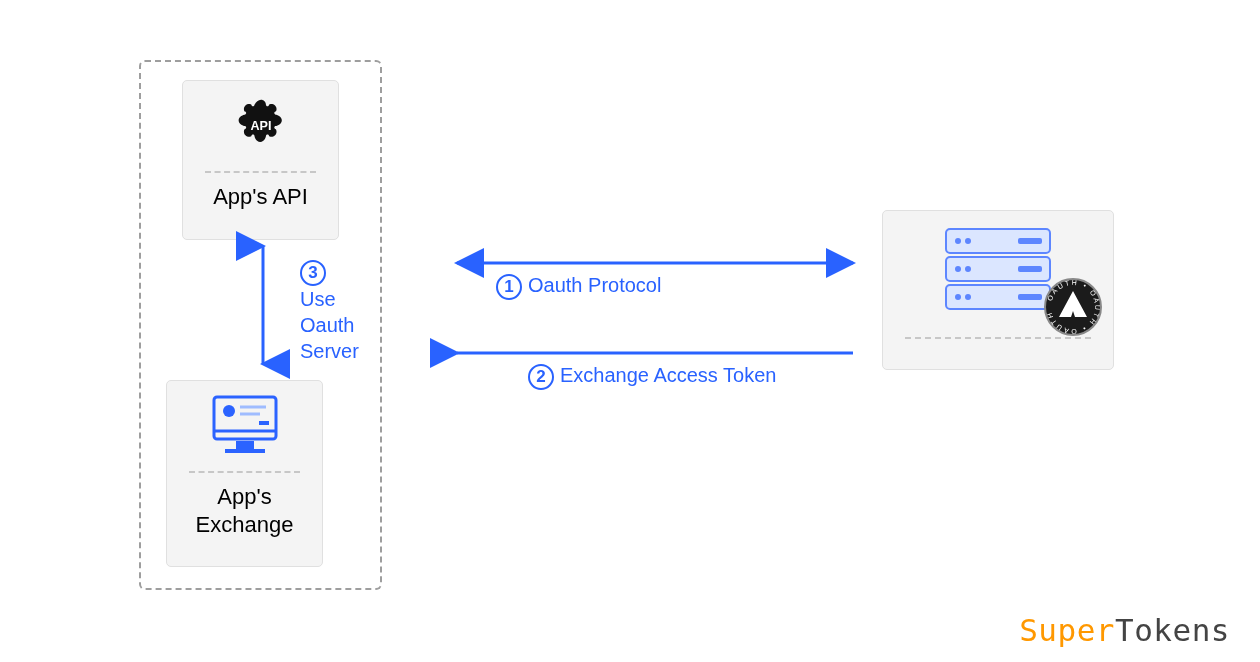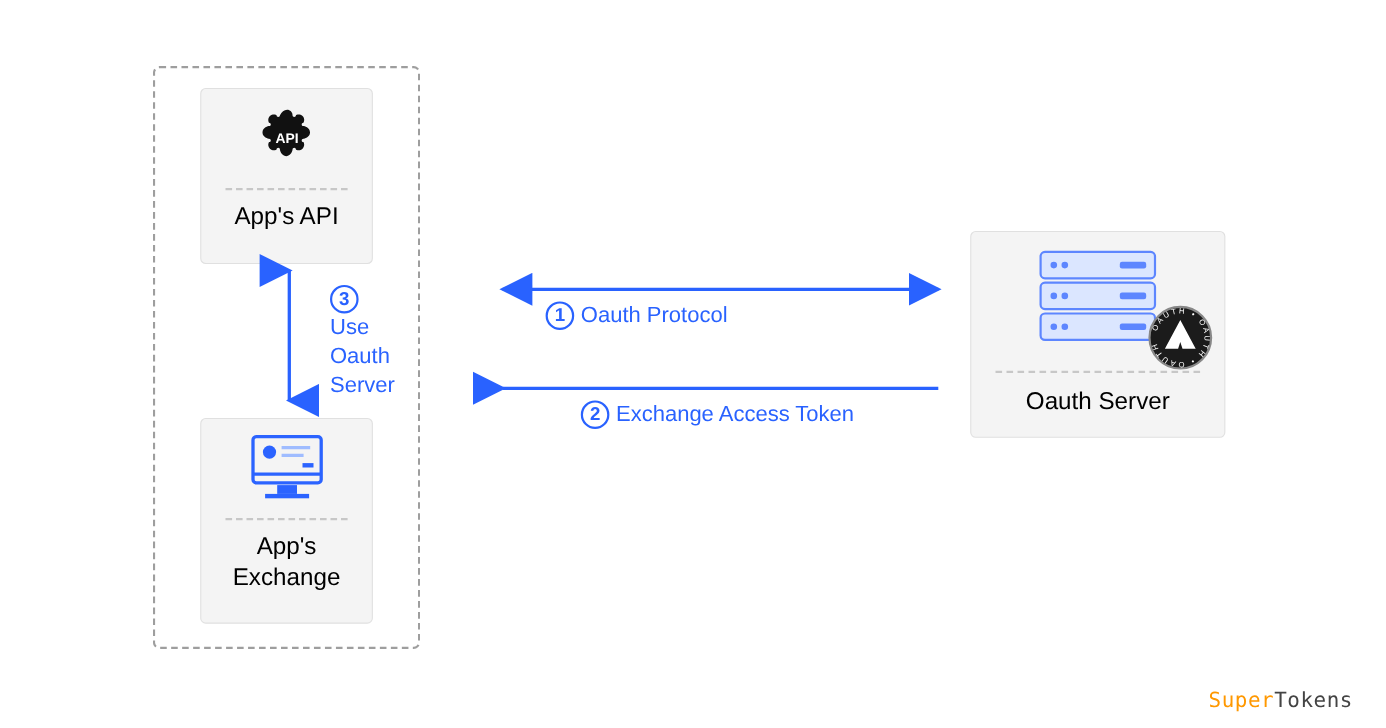--- a/index.html
+++ b/index.html
@@ -65,21 +65,21 @@
     font-size: 17px;
     background: #fff;
     vertical-align: middle;
     margin-right: 6px;
   }
   .logo {
     position: absolute;
     right: 30px;
     bottom: 14px;
     font-family: "Consolas","Menlo",monospace;
-    font-size: 19px;
+    font-size: 31px;
     font-weight: 500;
     letter-spacing: .5px;
     color: #444;
   }
   .logo .accent { color: #ff9800; }
 </style>
 </head>
 <body>
 
 <div class="dashed-container"></div>
@@ -88,21 +88,21 @@
   <div class="icon-zone">
     <svg width="62" height="62" viewBox="0 0 64 64">
       <path d="M32 6c2.8 0 5.1 2.3 5.1 5.1 0 .9.7 1.6 1.6 1.6s1.6-.7 1.6-1.6c.1-.3 3.5-1.9 6.2.8 2.7 2.7 1.1 6.1.8 6.2-.9 0-1.6.7-1.6 1.6s.7 1.6 1.6 1.6c.3-.1 6.2 1.2 6.2 5.9 0 4.7-5.9 6-6.2 5.9-.9 0-1.6.7-1.6 1.6s.7 1.6 1.6 1.6c.3.1 1.9 3.5-.8 6.2-2.7 2.7-6.1 1.1-6.2.8 0-.9-.7-1.6-1.6-1.6s-1.6.7-1.6 1.6c.1.3-1.2 6.2-5.9 6.2-4.7 0-6-5.9-5.9-6.2 0-.9-.7-1.6-1.6-1.6s-1.6.7-1.6 1.6c-.1.3-3.5 1.9-6.2-.8-2.7-2.7-1.1-6.1-.8-6.2.9 0 1.6-.7 1.6-1.6s-.7-1.6-1.6-1.6c-.3.1-6.2-1.2-6.2-5.9 0-4.7 5.9-6 6.2-5.9.9 0 1.6-.7 1.6-1.6s-.7-1.6-1.6-1.6c-.3-.1-1.9-3.5.8-6.2 2.7-2.7 6.1-1.1 6.2-.8 0 .9.7 1.6 1.6 1.6s1.6-.7 1.6-1.6C26.9 8.3 29.2 6 32 6z" fill="#111"></path>
       <text x="32" y="37" text-anchor="middle" font-family="Arial" font-size="13" font-weight="700" fill="#fff">API</text>
     </svg>
   </div>
   <div class="card-divider"></div>
   <div class="card-label">App's API</div>
 </div>
 
-<div class="card" style="left:182px; top:380px; width:157px;">
+<div class="card" style="left:166px; top:380px; width:157px;">
   <div class="icon-zone">
     <svg width="74" height="68" viewBox="0 0 74 68">
       <rect x="6" y="6" width="62" height="42" rx="3" fill="none" stroke="#2b63ff" stroke-width="3"></rect>
       <line x1="6" y1="40" x2="68" y2="40" stroke="#2b63ff" stroke-width="3"></line>
       <rect x="28" y="50" width="18" height="8" fill="#2b63ff"></rect>
       <rect x="17" y="58" width="40" height="4" fill="#2b63ff"></rect>
       <circle cx="21" cy="20" r="6" fill="#2b63ff"></circle>
       <line x1="32" y1="16" x2="58" y2="16" stroke="#9fbcff" stroke-width="3"></line>
       <line x1="32" y1="23" x2="52" y2="23" stroke="#9fbcff" stroke-width="3"></line>
       <rect x="51" y="30" width="10" height="4" fill="#2b63ff"></rect>
@@ -139,21 +139,20 @@
     <svg width="60" height="60" viewBox="0 0 60 60" style="position:absolute; right:10px; bottom:-6px;">
       <circle cx="30" cy="30" r="28" fill="#1b1b1b" stroke="#888" stroke-width="2"></circle>
       <path id="oc" d="M8 30a22 22 0 1 1 44 0 22 22 0 1 1-44 0" fill="none"></path>
       <text font-size="7" fill="#fff" letter-spacing="2">
         <textPath href="#oc" startOffset="4%">OAUTH • OAUTH • OAUTH</textPath>
       </text>
       <path d="M30 14 L44 40 L32 40 L30 34 L28 40 L16 40 Z" fill="#fff"></path>
     </svg>
   </div>
   <div class="card-divider" style="margin:6px 22px 12px;"></div>
-  <div class="card-label">Oauth Server</div>
 </div>
 
 <svg class="arrow" style="left:453px; top:252px;" width="404" height="22">
   <defs>
     <marker id="ahR" markerWidth="12" markerHeight="12" refX="9" refY="5" orient="auto">
         <path d="M0,0 L10,5 L0,10 z" fill="#2962ff"></path>
       </marker>
     <marker id="ahL" markerWidth="12" markerHeight="12" refX="1" refY="5" orient="auto">
         <path d="M10,0 L0,5 L10,10 z" fill="#2962ff"></path>
       </marker>

